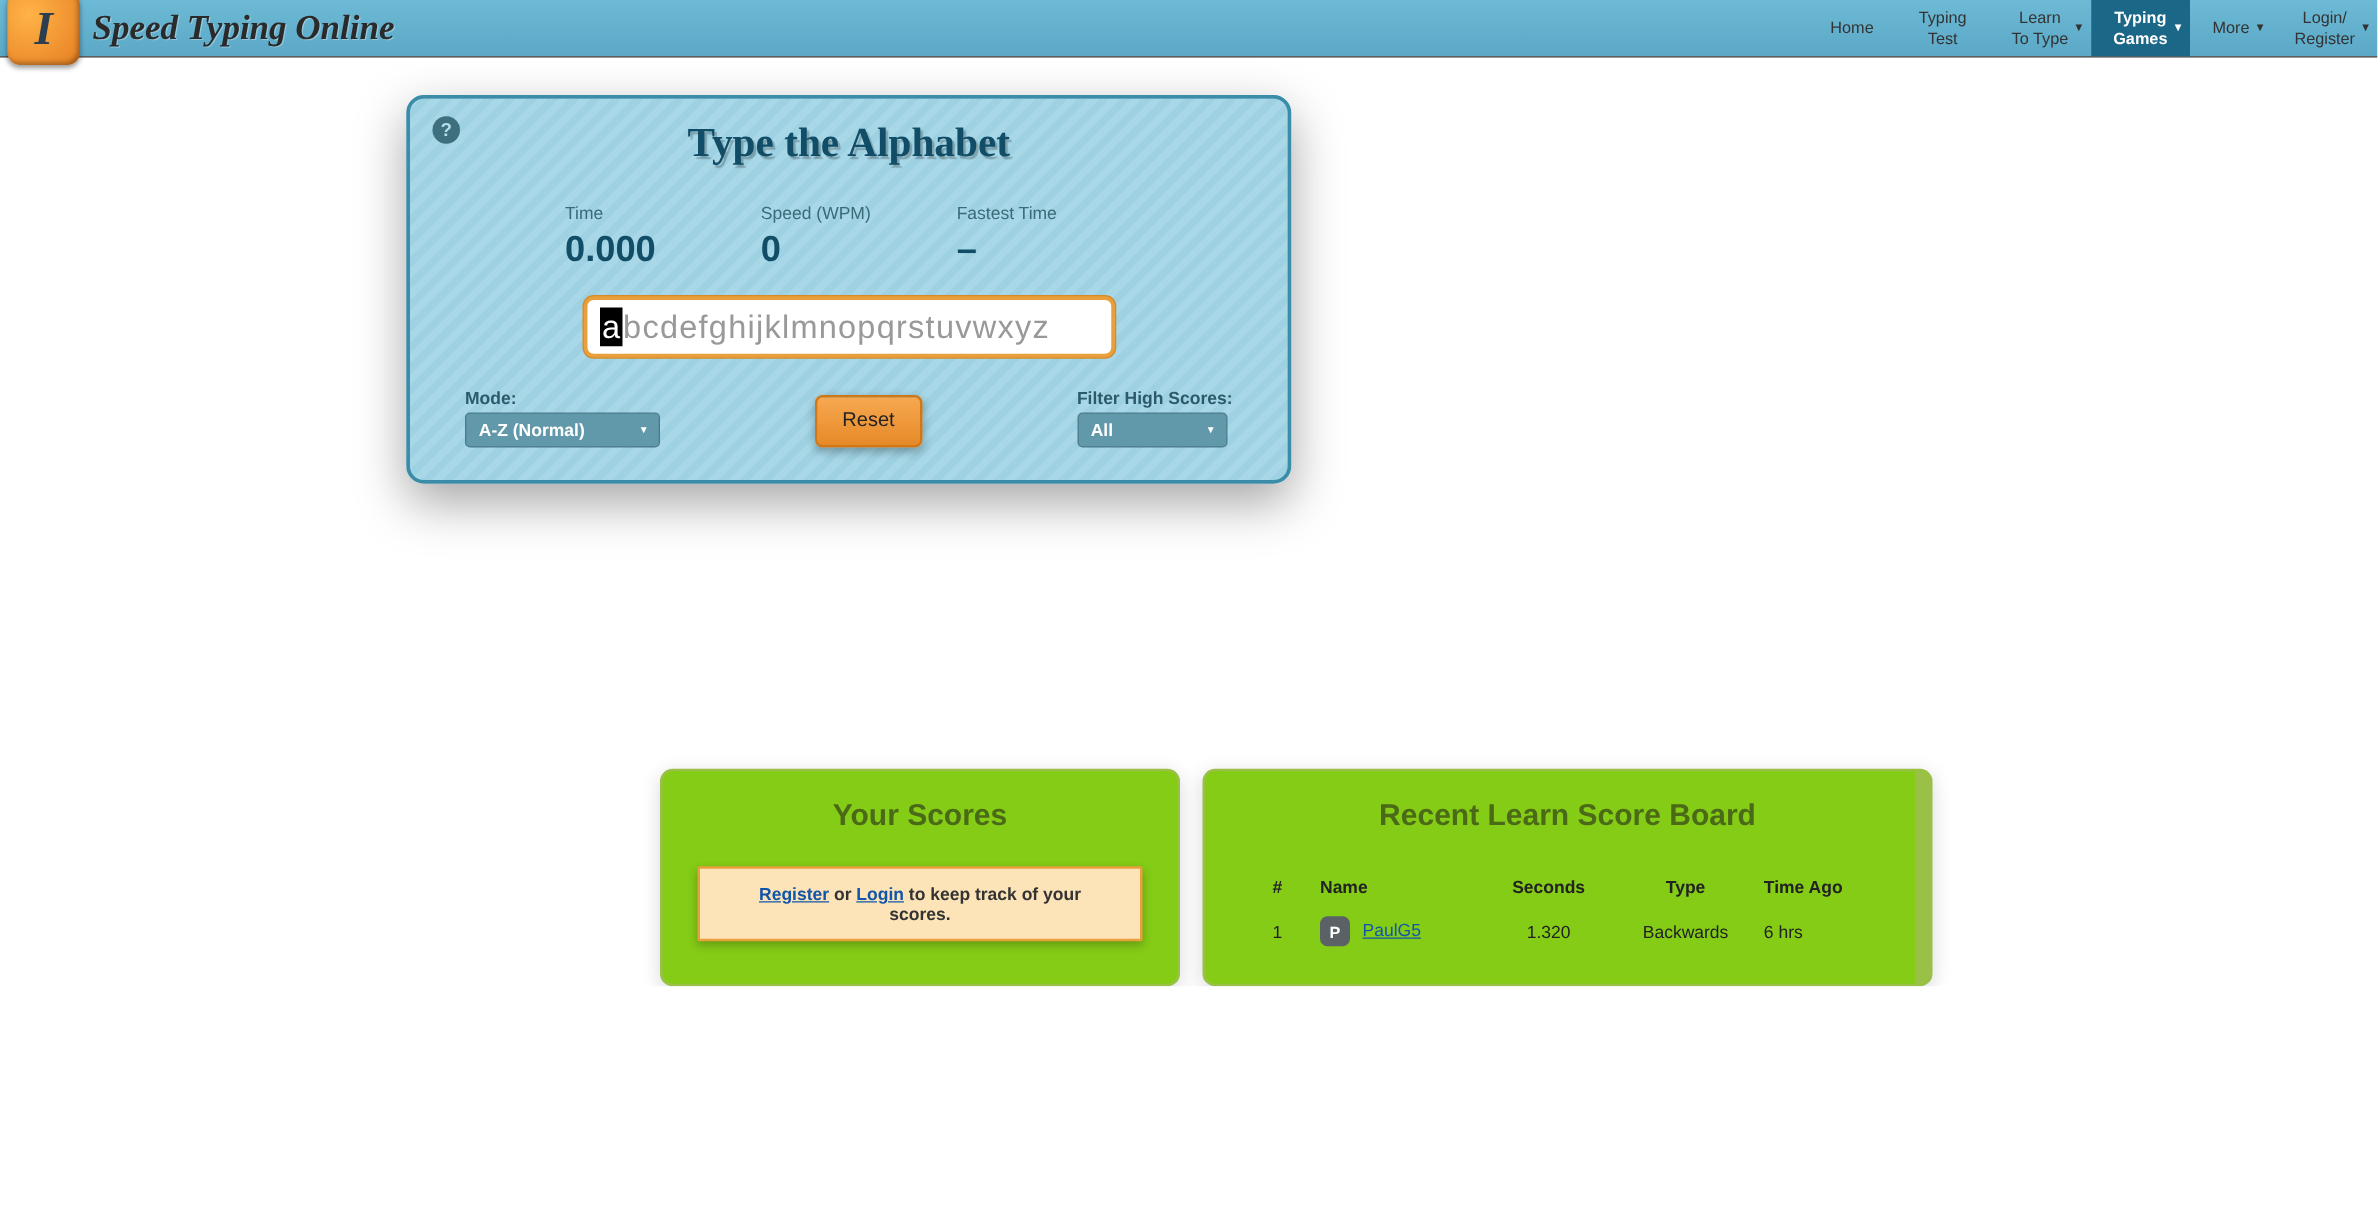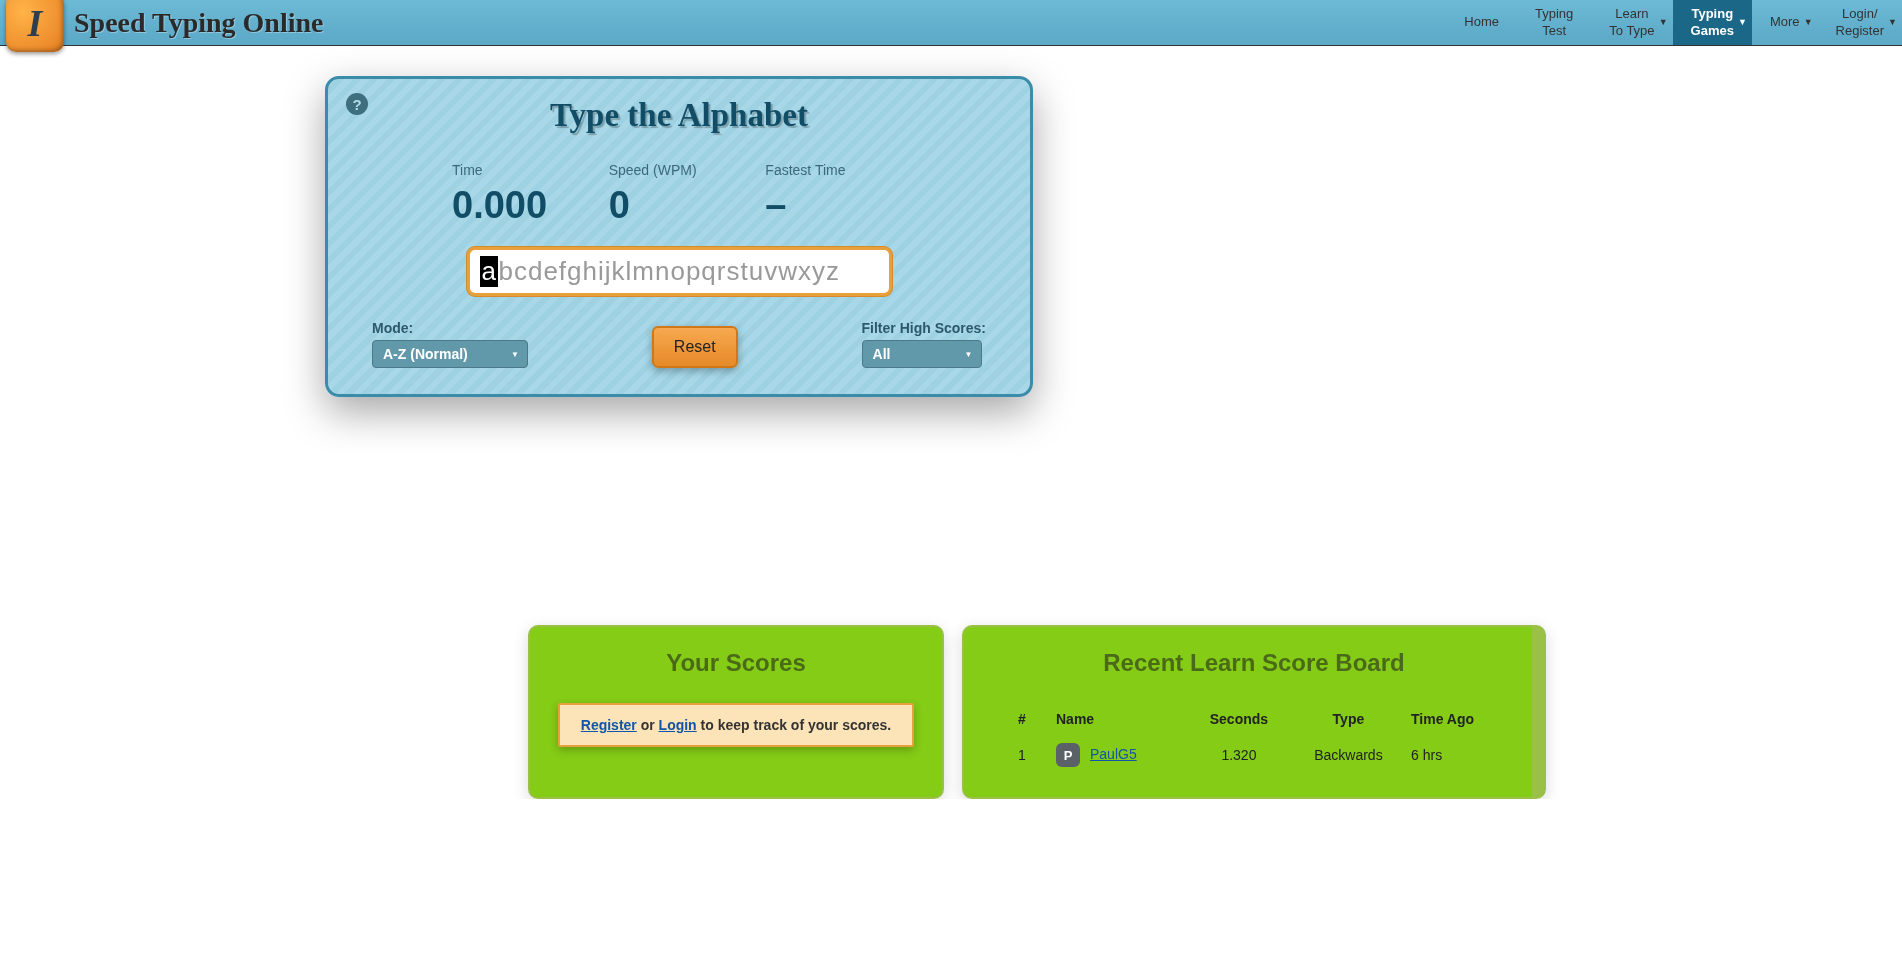--- a/index.html
+++ b/index.html
@@ -36,20 +36,21 @@
   box-shadow: inset -2px -2px 4px rgba(0,0,0,0.3), 0 2px 4px rgba(0,0,0,0.4);
   position: relative;
   z-index: 10;
 }
 .site-title {
   font-family: Georgia, 'Times New Roman', serif;
   font-size: 28px;
   color: #2a2a2a;
   font-weight: bold;
   text-shadow: 1px 1px 0 rgba(255,255,255,0.3);
+  font-style: italic;
 }
 .nav {
   margin-left: auto;
   display: flex;
   height: 100%;
   justify-content: flex-end;
 }
 .nav-item {
   padding: 0 18px;
   display: flex;
@@ -130,21 +131,21 @@
 }
 .stat {
   flex: 1;
 }
 .stat-label {
   font-size: 14px;
   color: #3a6a7a;
   margin-bottom: 6px;
 }
 .stat-value {
-  font-size: 38px;
+  font-size: 29px;
   font-weight: bold;
   color: #114d66;
 }
 .typing-field-wrap {
   margin: 0 auto 24px auto;
   width: 425px;
   background: #fff;
   border: 3px solid #e8a03c;
   border-radius: 8px;
   padding: 6px 10px;
@@ -241,21 +242,21 @@
   font-size: 24px;
   font-weight: bold;
   color: #4a6a18;
   text-align: center;
   margin-bottom: 26px;
 }
 .login-box {
   background: #fce4b8;
   border: 2px solid #e8a03c;
   border-radius: 2px;
-  padding: 12px 20px;
+  padding: 12px 36px;
   text-align: center;
   font-size: 14px;
   color: #333;
   font-weight: bold;
   box-shadow: 0 3px 8px rgba(0,0,0,0.25);
   width: 356px;
   margin: 0 auto;
 }
 .login-box a {
   color: #1155aa;

